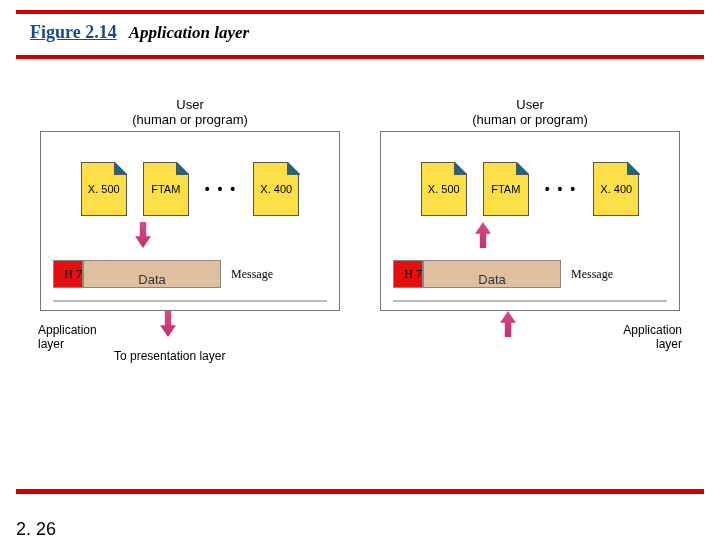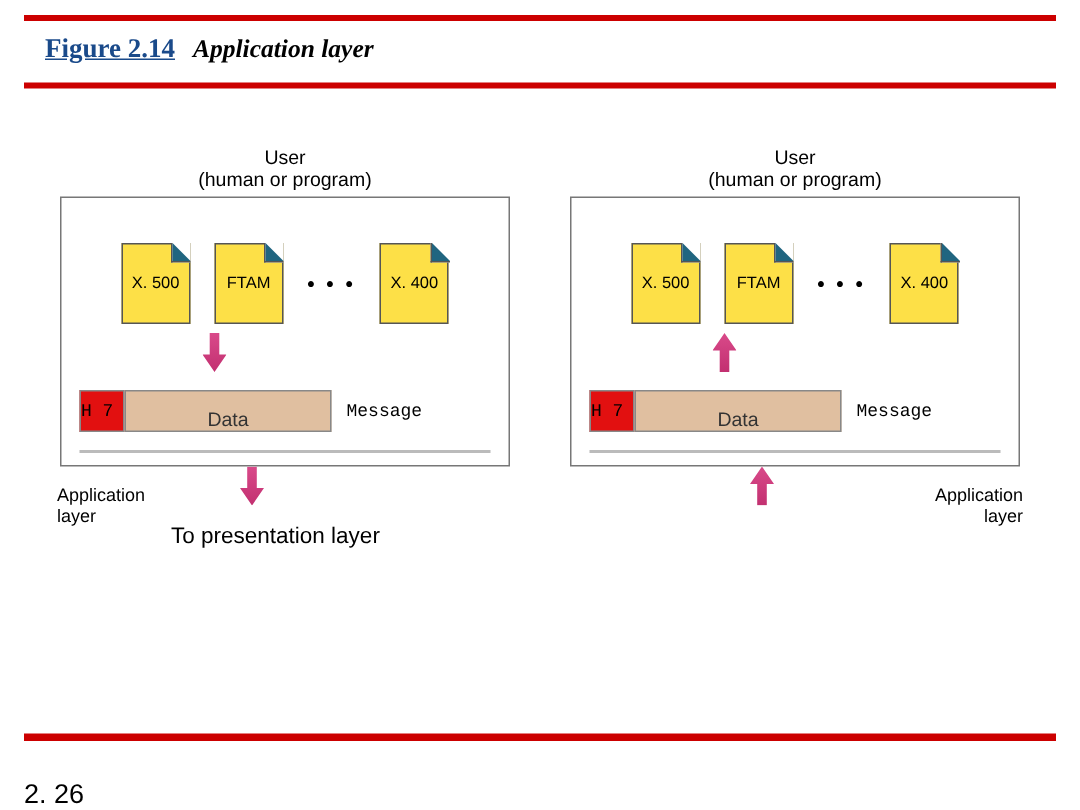--- a/index.html
+++ b/index.html
@@ -14,29 +14,29 @@
 .diagram{display:flex;gap:40px;padding:38px 36px 0 36px;justify-content:center}
 .panel{position:relative;width:300px}
 .userlbl{text-align:center;font-size:13px;font-family:Arial,sans-serif;margin-bottom:4px}
 .box{border:1.5px solid #777;height:180px;position:relative;background:#fff}
 .protos{position:absolute;top:30px;left:0;right:0;display:flex;justify-content:center;align-items:center;gap:16px}
 .doc{width:46px;height:54px;background:#fde047;border:1.5px solid #555;position:relative;display:flex;align-items:center;justify-content:center;font-family:Arial,sans-serif;font-size:11px}
 .doc::before{content:"";position:absolute;top:-1.5px;right:-1.5px;width:12px;height:12px;background:#fff;border-left:1.5px solid #555;border-bottom:1.5px solid #555}
 .doc::after{content:"";position:absolute;top:-1.5px;right:-1.5px;width:0;height:0;border-right:12px solid transparent;border-bottom:12px solid #206580}
 .dots{font-size:14px;font-weight:bold;letter-spacing:2px;font-family:Arial,sans-serif}
 .msgrow{position:absolute;bottom:22px;left:12px;right:12px;height:28px;display:flex;align-items:center}
-.h7box{width:30px;height:28px;background:#e21010;border:1px solid #888;display:flex;align-items:center;justify-content:flex-start;font-size:12px;font-family:Liberation Mono, monospace}
+.h7box{width:30px;height:28px;background:#e21010;border:1px solid #888;display:flex;align-items:center;justify-content:flex-end;font-size:12px;font-family:Liberation Serif, serif}
 .databox{flex:1;height:28px;background:#e0bfa0;border:1px solid #888;display:flex;align-items:flex-end;justify-content:center;font-size:13px;font-family:Arial,sans-serif;color:#333}
-.msglbl{font-size:12px;margin-left:10px;font-family:Liberation Mono, monospace}
+.msglbl{font-size:12px;margin-left:10px;font-family:Liberation Serif, serif}
 .underline{position:absolute;bottom:8px;left:12px;right:12px;height:2px;border:1px solid #bbb;background:#fafafa}
 .arr{position:absolute;width:16px;height:26px}
 .arrdown{background:linear-gradient(#d94a8a,#c23070);clip-path:polygon(30% 0,70% 0,70% 55%,100% 55%,50% 100%,0 55%,30% 55%)}
 .arrup{background:linear-gradient(#d94a8a,#c23070);clip-path:polygon(50% 0,100% 45%,70% 45%,70% 100%,30% 100%,30% 45%,0 45%)}
 .applbl{font-size:12px;font-family:Arial,sans-serif;position:absolute}
-.botlbl{font-size:15px;font-family:Arial,sans-serif;position:absolute}
+.botlbl{font-size:12px;font-family:Arial,sans-serif;position:absolute}
 .bottombar{position:absolute;bottom:46px;left:16px;right:16px;height:5px;background:#c00}
 .pgnum{position:absolute;bottom:0;left:16px;font-size:18px;font-family:Arial,sans-serif}
 </style>
 </head>
 <body>
 
 <div class="redbar topbar"></div>
 <div class="header">
   <span class="fnum"><u>Figure 2.14</u></span>
   <span class="ftxt">Application layer</span>

